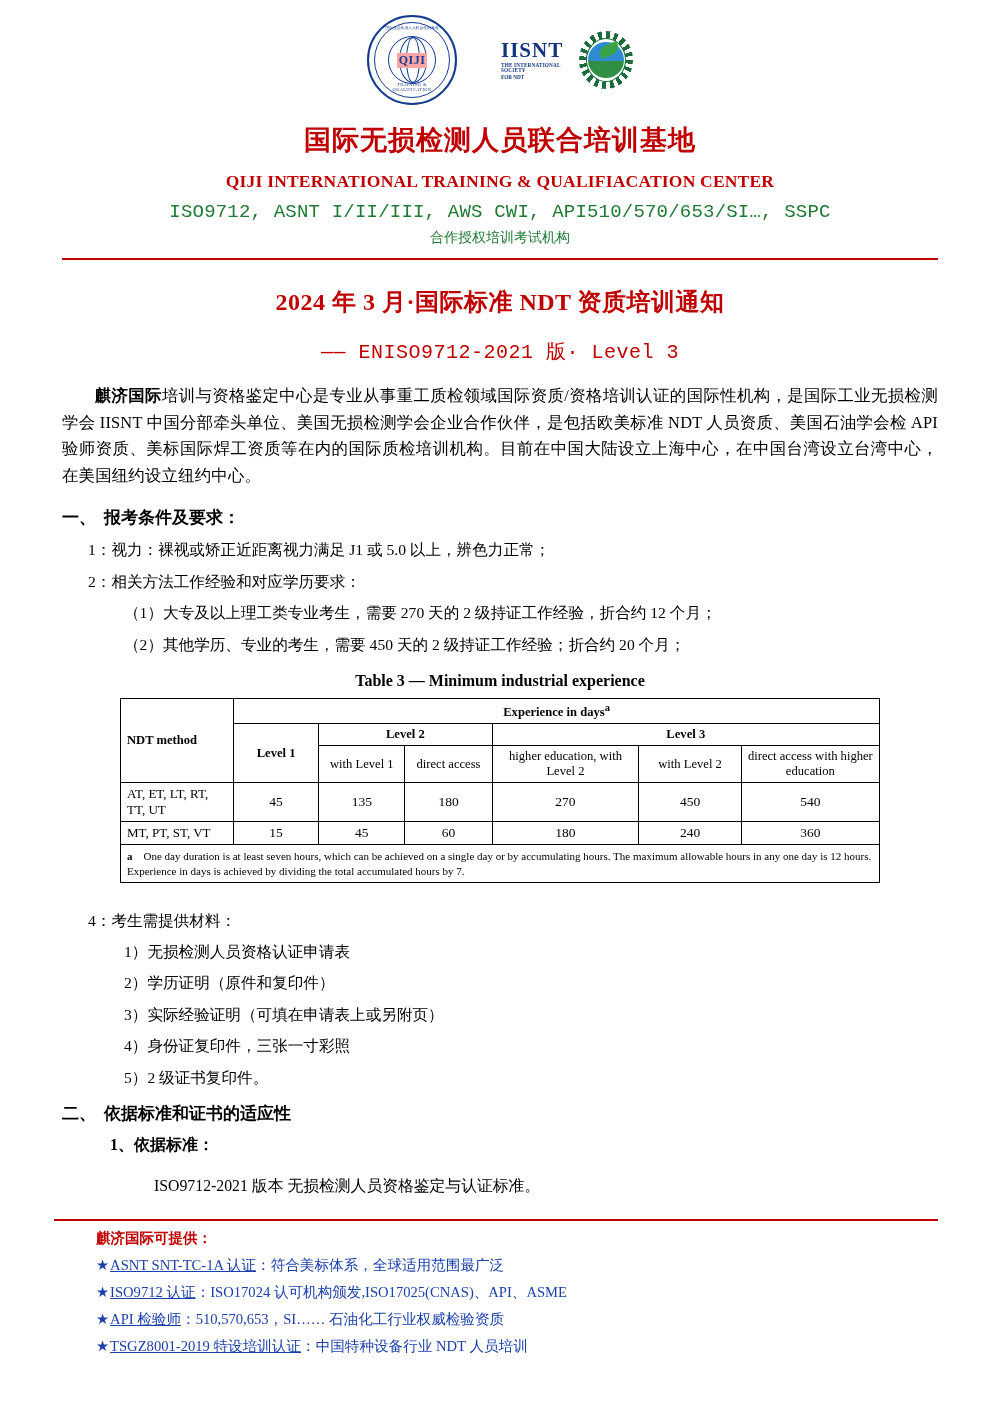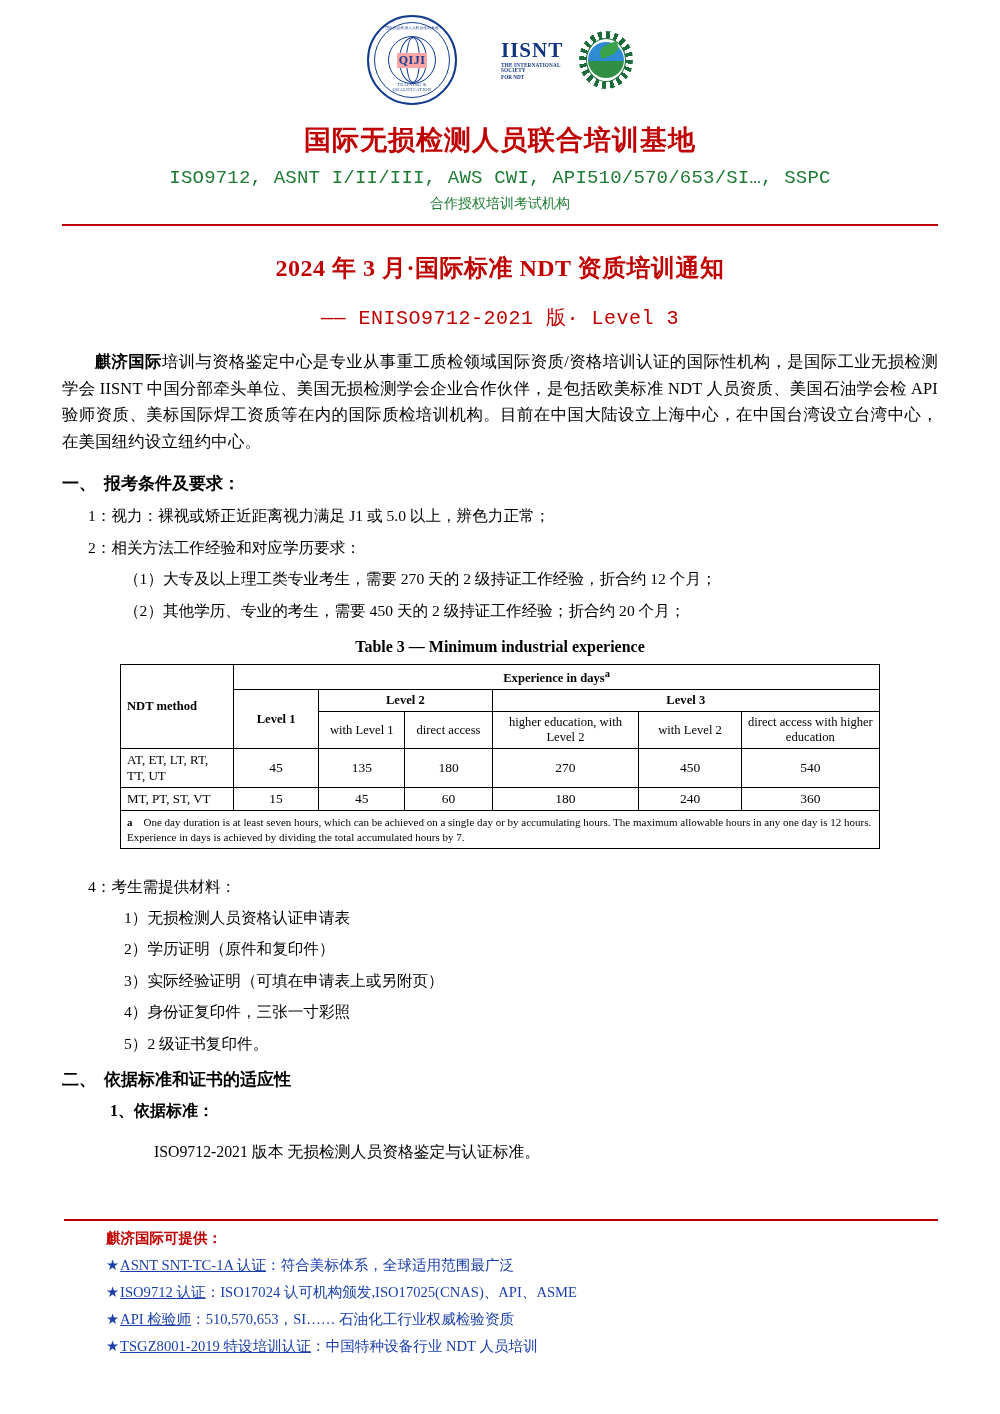--- a/index.html
+++ b/index.html
@@ -320,21 +320,21 @@
     line-height: 1.28;
     padding: 4px 6px !important;
   }
   .note-cell .sup { font-weight: bold; }
   .rowname { font-size: 13px; font-weight: normal; }
   .bignum { font-size: 13.5px; }
 
   
   .footer {
     position: absolute;
-    left: 64px;
+    left: 54px;
     right: 62px;
     bottom: 58px;
   }
   .footer hr {
     border: none;
     border-top: 2.2px solid #c00000;
     margin: 0 0 8px 0;
   }
   .footer-title {
     color: #c00000;
@@ -374,20 +374,21 @@
         <span class="iisnt-sub2">FOR NDT</span>
       </div>
       <div class="gear">
         <div class="inner"></div>
         <div class="leaf"></div>
       </div>
     </div>
   </div>
 
   <div class="title-cn1">国际无损检测人员联合培训基地</div>
+  <div class="title-en">QIJI INTERNATIONAL TRAINING &amp; QUALIFIACATION CENTER</div>
   <div class="title-std">ISO9712, ASNT I/II/III, AWS CWI, API510/570/653/SI…, SSPC</div>
   <div class="title-std2">合作授权培训考试机构</div>
   <hr class="rule-red">
 
   <div class="notice-title">2024 年 3 月·国际标准 NDT 资质培训通知</div>
   <div class="notice-sub">—— ENISO9712-2021 版· Level 3</div>
 
   <p class="intro"><b>麒济国际</b><span>培训与资格鉴定中心是专业从事重工质检领域国际资质/资格培训认证的国际性机构，是国际工业无损检测学会 IISNT 中国分部牵头单位、美国无损检测学会企业合作伙伴，是包括欧美标准 NDT 人员资质、美国石油学会检 API 验师资质、美标国际焊工资质等在内的国际质检培训机构。目前在中国大陆设立上海中心，在中国台湾设立台湾中心，在美国纽约设立纽约中心。</span></p>
 
   <div class="sec-h">

